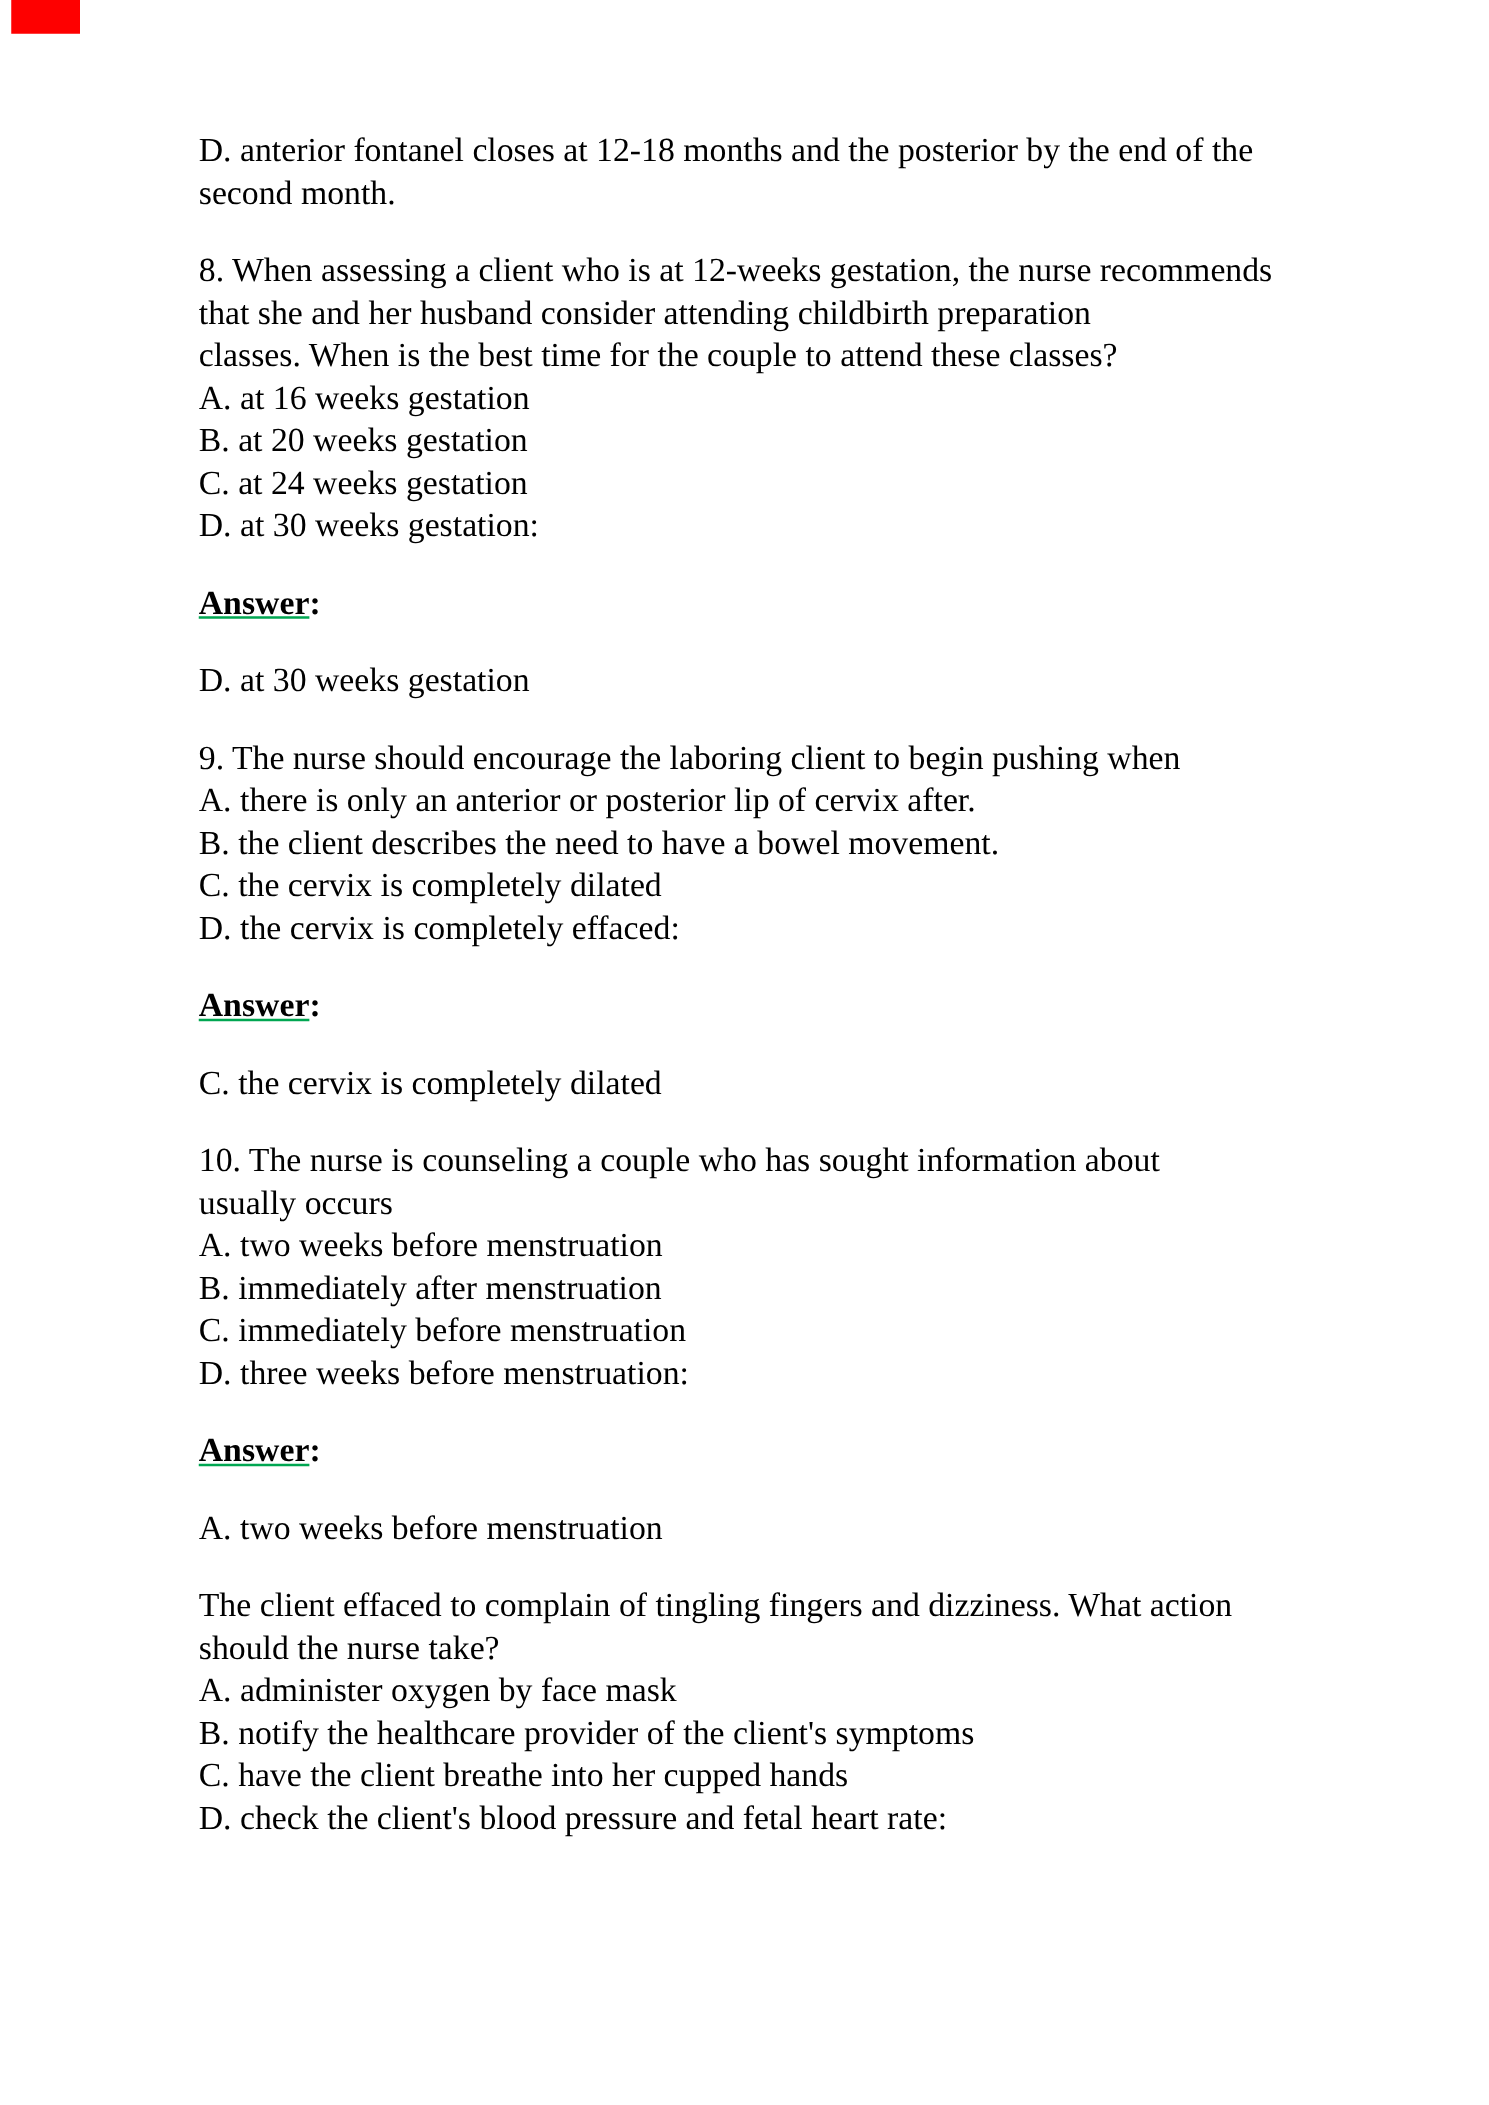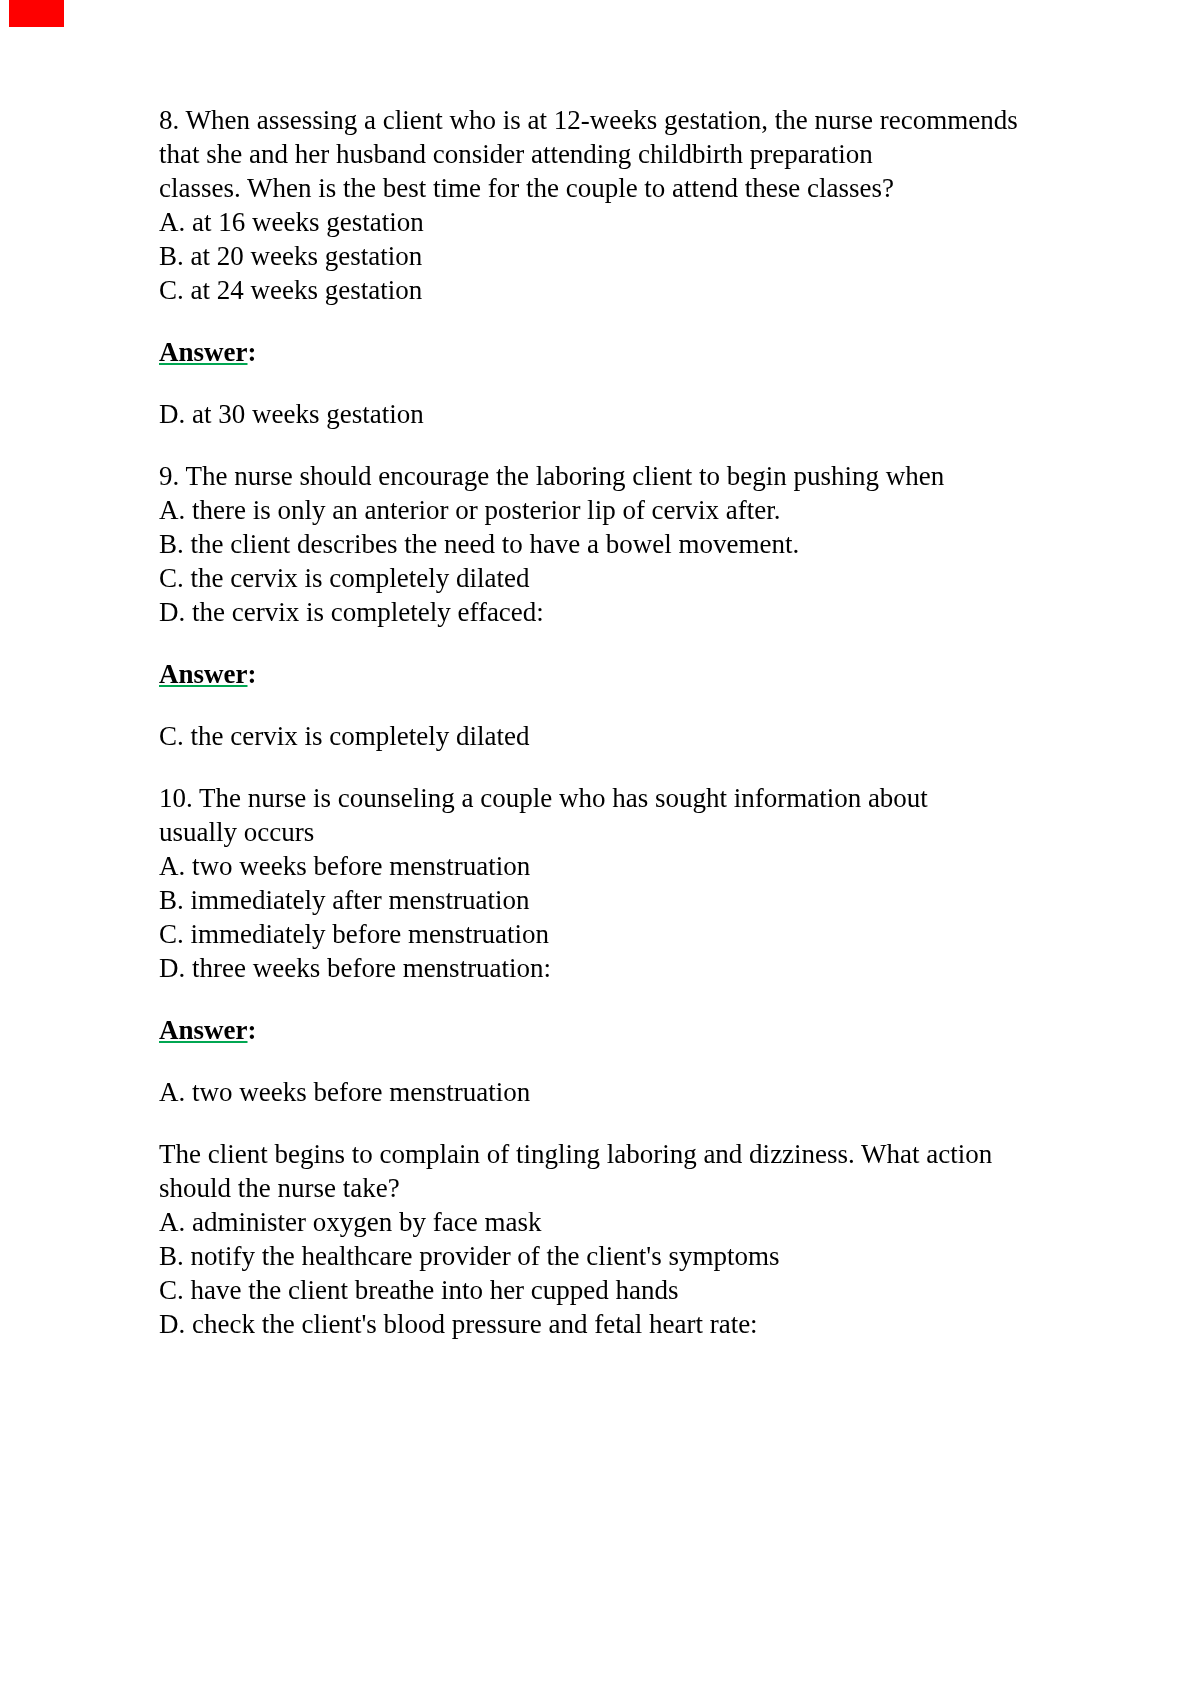--- a/index.html
+++ b/index.html
@@ -54,28 +54,33 @@
   }
 </style>
 </head>
 <body>
 
 <div class="page">
   <div class="red-marker"></div>
 
   <main class="doc">
 
+    <p class="block">
+      <span class="ln">D. anterior fontanel closes at 12-18 months and the posterior by the end of the</span>
+      <span class="ln">second month.</span>
+    </p>
 
     <p class="block">
       <span class="ln">8. When assessing a client who is at 12-weeks gestation, the nurse recommends</span>
       <span class="ln">that she and her husband consider attending childbirth preparation</span>
       <span class="ln">classes. When is the best time for the couple to attend these classes?</span>
       <span class="ln">A. at 16 weeks gestation</span>
       <span class="ln">B. at 20 weeks gestation</span>
       <span class="ln">C. at 24 weeks gestation</span>
+      <span class="ln">D. at 30 weeks gestation:</span>
     </p>
 
     <p class="block answer-label">
       <a class="answer-link">Answer</a><span class="answer-colon">:</span>
     </p>
 
     <p class="block">
       <span class="ln">D. at 30 weeks gestation</span>
     </p>
 
@@ -106,21 +111,21 @@
 
     <p class="block answer-label">
       <a class="answer-link">Answer</a><span class="answer-colon">:</span>
     </p>
 
     <p class="block">
       <span class="ln">A. two weeks before menstruation</span>
     </p>
 
     <p class="block">
-      <span class="ln">The client begins to complain of tingling laboring and dizziness. What action</span>
+      <span class="ln">The client effaced to complain of tingling fingers and dizziness. What action</span>
       <span class="ln">should the nurse take?</span>
       <span class="ln">A. administer oxygen by face mask</span>
       <span class="ln">B. notify the healthcare provider of the client's symptoms</span>
       <span class="ln">C. have the client breathe into her cupped hands</span>
       <span class="ln">D. check the client's blood pressure and fetal heart rate:</span>
     </p>
 
   </main>
 </div>
 

